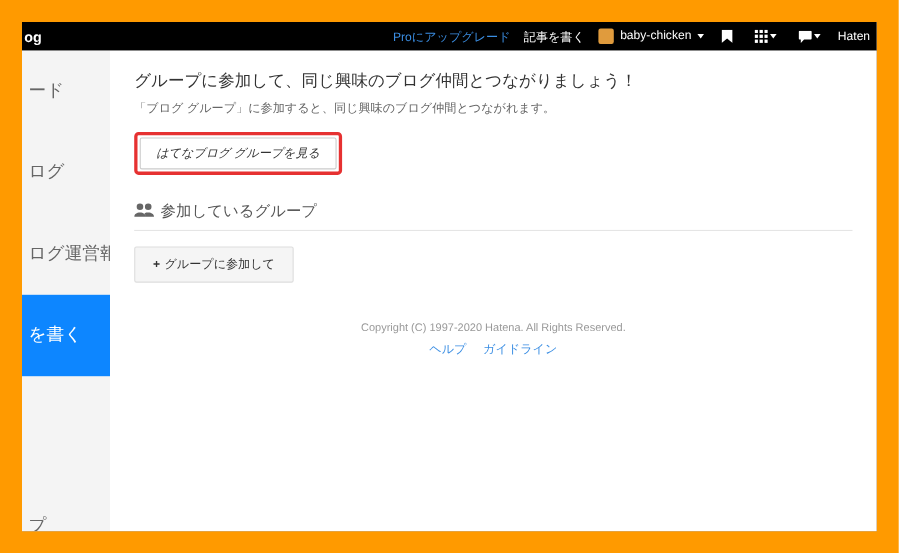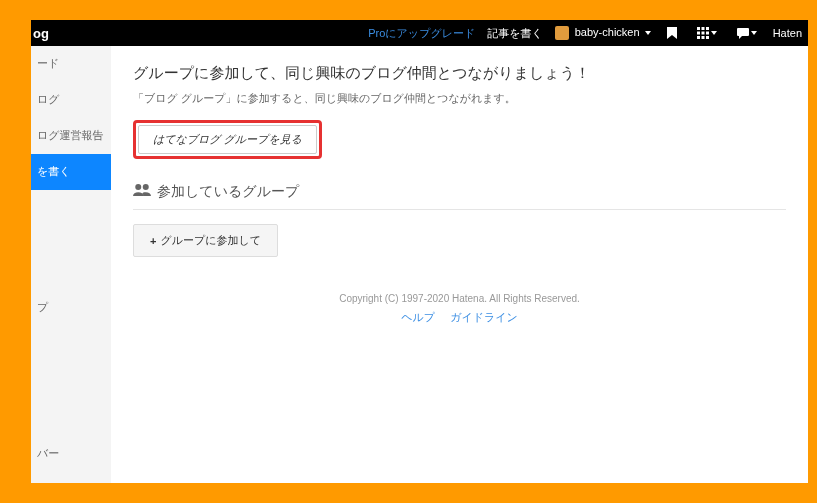--- a/index.html
+++ b/index.html
@@ -10,21 +10,20 @@
       padding: 20px;
       font-family: "Hiragino Kaku Gothic ProN", Meiryo, sans-serif;
       font-size: 12px;
     }
     .frame {
       background: #a3a3a3;
       width: 100%;
       height: 100%;
       overflow: hidden;
       position: relative;
-      margin-left: 11px;
     }
     .topbar {
       background: #000;
       color: #fff;
       height: 26px;
       display: flex;
       align-items: center;
       padding: 0 6px;
       font-size: 11px;
     }
@@ -46,22 +45,22 @@
       display: flex;
       height: calc(100% - 26px);
     }
     .sidebar {
       width: 80px;
       background: #f4f4f4;
       flex: 0 0 auto;
       overflow: hidden;
     }
     .side-item {
-      padding: 10px 6px;
-      font-size: 11px;
+      padding: 26px 6px;
+      font-size: 16px;
       color: #666;
       white-space: nowrap;
       cursor: pointer;
       border-bottom: 1px solid transparent;
       font-family: Liberation Serif, serif;
     }
     .side-item.active {
       background: #0d86ff;
       color: #fff;
     }
@@ -93,21 +92,21 @@
       border: 1px solid #ccc;
       padding: 6px 14px;
       font-size: 11px;
       color: #333;
       cursor: pointer;
       border-radius: 2px;
       font-style: italic;
     }
     .section-hd {
       display: flex;
-      align-items: flex-start;
+      align-items: flex-end;
       gap: 6px;
       margin-top: 24px;
       padding-bottom: 8px;
       border-bottom: 1px solid #e5e5e5;
       color: #555;
       font-size: 14px;
     }
     .people-icon svg { width:18px; height:14px; fill:#666; }
     .create-btn {
       margin-top: 14px;

